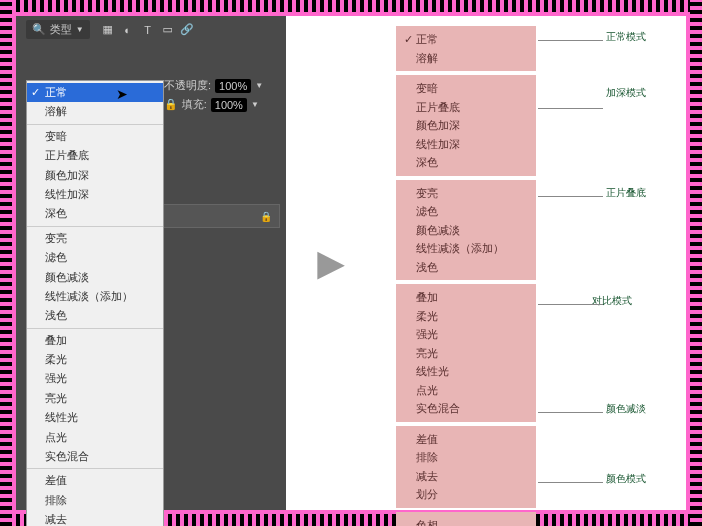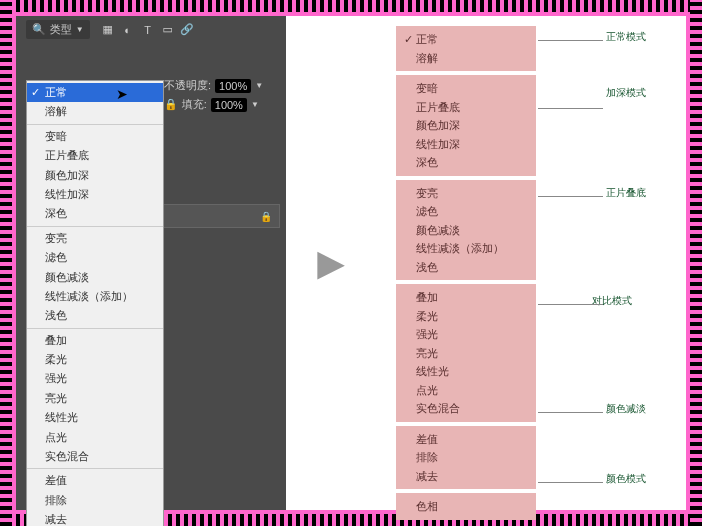--- a/index.html
+++ b/index.html
@@ -145,20 +145,21 @@
         <div class="cat-item">强光</div>
         <div class="cat-item">亮光</div>
         <div class="cat-item">线性光</div>
         <div class="cat-item">点光</div>
         <div class="cat-item">实色混合</div>
       </div>
       <div class="cat-group">
         <div class="cat-item">差值</div>
         <div class="cat-item">排除</div>
         <div class="cat-item">减去</div>
+        <div class="cat-item">划分</div>
       </div>
       <div class="cat-group">
         <div class="cat-item">色相</div>
 
       </div>
 
       <div class="cat-label" style="top:14px; left:230px">正常模式</div>
       <div class="line" style="top:24px; left:162px; width:65px"></div>
       <div class="cat-label" style="top:70px; left:230px">加深模式</div>
       <div class="line" style="top:92px; left:162px; width:65px"></div>

